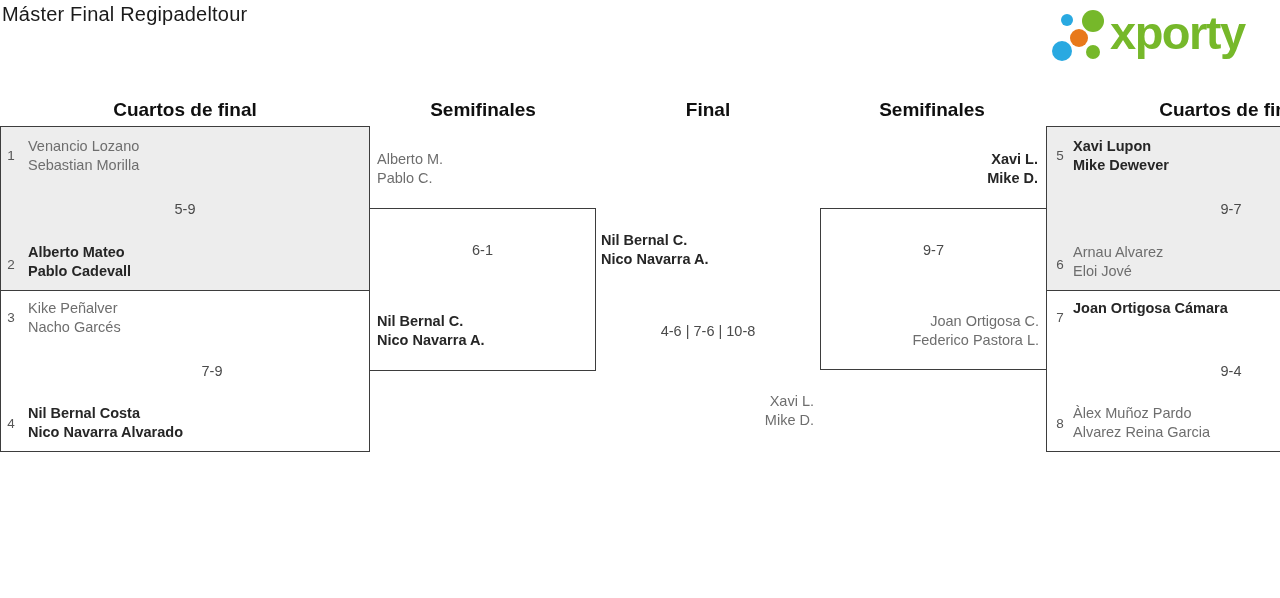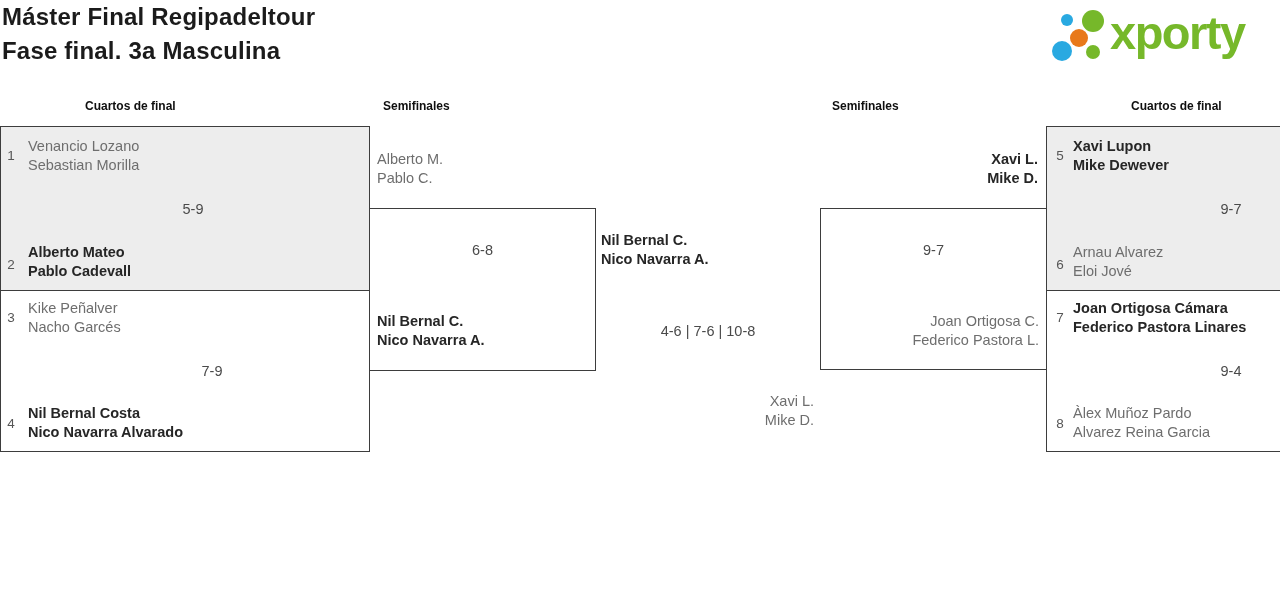--- a/index.html
+++ b/index.html
@@ -3,32 +3,32 @@
 <meta charset="utf-8">
 <style>
   html, body { margin: 0; padding: 0; background: #fff; }
   .page {
     position: relative; width: 1280px; height: 598px;
     background: #fff; overflow: hidden;
     font-family: "Liberation Sans", "DejaVu Sans", sans-serif;
     -webkit-font-smoothing: antialiased;
   }
   .title-line {
-    position: absolute; left: 2px; font-size: 24px; font-weight: bold;
+    position: absolute; left: 2px; font-size: 20px; font-weight: normal;
     color: var(--text-title, #1b1b1b); white-space: nowrap; letter-spacing: 0.2px;
   }
   .logo { position: absolute; left: 1050px; top: 0; width: 230px; height: 72px; cursor: pointer; }
   .dot { position: absolute; border-radius: 50%; }
   .logo-text {
     position: absolute; left: 60px; top: 4px; font-size: 47px; font-weight: bold;
     letter-spacing: -1.5px; color: var(--brand-green, #76b82a); line-height: 58px;
   }
   .round-header {
-    position: absolute; top: 99px; width: 200px; 
-    font-size: 12px; font-weight: bold; color: var(--text-header, #0f0f0f);
+    position: absolute; top: 99px; width: 200px; text-align: center;
+    font-size: 19px; font-weight: bold; color: var(--text-header, #0f0f0f);
     white-space: nowrap;
   }
   .match-box {
     position: absolute; box-sizing: border-box;
     border: 1px solid var(--box-border, #3d3d3d); background: #fff;
   }
   .match-box.shaded { background: var(--box-fill, #ededed); }
   .name {
     position: absolute; font-size: 14.5px; line-height: 19px; height: 19px;
     color: var(--text-grey, #6e6e6e); white-space: nowrap;
@@ -43,62 +43,62 @@
     position: absolute; text-align: center; font-size: 14.5px; line-height: 18px;
     color: var(--text-score, #4a4a4a); white-space: nowrap;
   }
 </style>
 </head>
 <body>
 
 <div class="page">
 
   <div class="title-line" style="top:3px">Máster Final Regipadeltour</div>
-  <div class="title-line" style="top:37px">Fase final. 3a Masculina</div>
 
   <div class="logo">
     <span class="dot" style="left:11px;top:14px;width:12px;height:12px;background:var(--brand-blue,#29a9e1)"></span>
     <span class="dot" style="left:32px;top:10px;width:22px;height:22px;background:var(--brand-green,#76b82a)"></span>
     <span class="dot" style="left:20px;top:29px;width:18px;height:18px;background:var(--brand-orange,#e8791a)"></span>
     <span class="dot" style="left:2px;top:41px;width:20px;height:20px;background:var(--brand-blue,#29a9e1)"></span>
     <span class="dot" style="left:36px;top:45px;width:14px;height:14px;background:var(--brand-green,#76b82a)"></span>
     <span class="logo-text">xporty</span>
   </div>
 
   <div class="round-header" style="left:85px">Cuartos de final</div>
   <div class="round-header" style="left:383px">Semifinales</div>
+  <div class="round-header" style="left:608px">Final</div>
   <div class="round-header" style="left:832px">Semifinales</div>
   <div class="round-header" style="left:1131px">Cuartos de final</div>
 
   <div class="match-box shaded" style="left:0;top:126px;width:370px;height:165px"></div>
   <div class="match-box" style="left:0;top:290px;width:370px;height:162px"></div>
   <div class="match-box" style="left:369px;top:208px;width:227px;height:163px"></div>
   <div class="match-box" style="left:820px;top:208px;width:227px;height:162px"></div>
   <div class="match-box shaded" style="left:1046px;top:126px;width:370px;height:165px"></div>
   <div class="match-box" style="left:1046px;top:290px;width:370px;height:162px"></div>
 
   <div class="seed" style="left:2px;top:147px">1</div>
   <div class="name" style="left:28px;top:137px">Venancio Lozano</div>
   <div class="name" style="left:28px;top:156px">Sebastian Morilla</div>
-  <div class="score" style="left:8px;top:200px;width:370px">5-9</div>
+  <div class="score" style="left:0;top:200px;width:370px">5-9</div>
   <div class="seed" style="left:2px;top:256px">2</div>
   <div class="name winner" style="left:28px;top:243px">Alberto Mateo</div>
   <div class="name winner" style="left:28px;top:262px">Pablo Cadevall</div>
 
   <div class="seed" style="left:2px;top:309px">3</div>
   <div class="name" style="left:28px;top:299px">Kike Peñalver</div>
   <div class="name" style="left:28px;top:318px">Nacho Garcés</div>
   <div class="score" style="left:0;top:362px;width:424px">7-9</div>
   <div class="seed" style="left:2px;top:415px">4</div>
   <div class="name winner" style="left:28px;top:404px">Nil Bernal Costa</div>
   <div class="name winner" style="left:28px;top:423px">Nico Navarra Alvarado</div>
 
   <div class="name" style="left:377px;top:150px">Alberto M.</div>
   <div class="name" style="left:377px;top:169px">Pablo C.</div>
-  <div class="score" style="left:369px;top:241px;width:227px">6-8</div>
+  <div class="score" style="left:369px;top:241px;width:227px">6-1</div>
   <div class="name winner" style="left:377px;top:312px">Nil Bernal C.</div>
   <div class="name winner" style="left:377px;top:331px">Nico Navarra A.</div>
 
   <div class="name winner" style="left:601px;top:231px">Nil Bernal C.</div>
   <div class="name winner" style="left:601px;top:250px">Nico Navarra A.</div>
   <div class="score" style="left:595px;top:322px;width:226px">4-6 | 7-6 | 10-8</div>
   <div class="name right" style="right:466px;top:392px">Xavi L.</div>
   <div class="name right" style="right:466px;top:411px">Mike D.</div>
 
   <div class="name winner right" style="right:242px;top:150px">Xavi L.</div>
@@ -110,19 +110,18 @@
   <div class="seed" style="left:1051px;top:147px">5</div>
   <div class="name winner" style="left:1073px;top:137px">Xavi Lupon</div>
   <div class="name winner" style="left:1073px;top:156px">Mike Dewever</div>
   <div class="score" style="left:1046px;top:200px;width:370px">9-7</div>
   <div class="seed" style="left:1051px;top:256px">6</div>
   <div class="name" style="left:1073px;top:243px">Arnau Alvarez</div>
   <div class="name" style="left:1073px;top:262px">Eloi Jové</div>
 
   <div class="seed" style="left:1051px;top:309px">7</div>
   <div class="name winner" style="left:1073px;top:299px">Joan Ortigosa Cámara</div>
-  <div class="name winner" style="left:1073px;top:318px">Federico Pastora Linares</div>
   <div class="score" style="left:1046px;top:362px;width:370px">9-4</div>
   <div class="seed" style="left:1051px;top:415px">8</div>
   <div class="name" style="left:1073px;top:404px">Àlex Muñoz Pardo</div>
   <div class="name" style="left:1073px;top:423px">Alvarez Reina Garcia</div>
 
 </div>
 
 </body></html>

